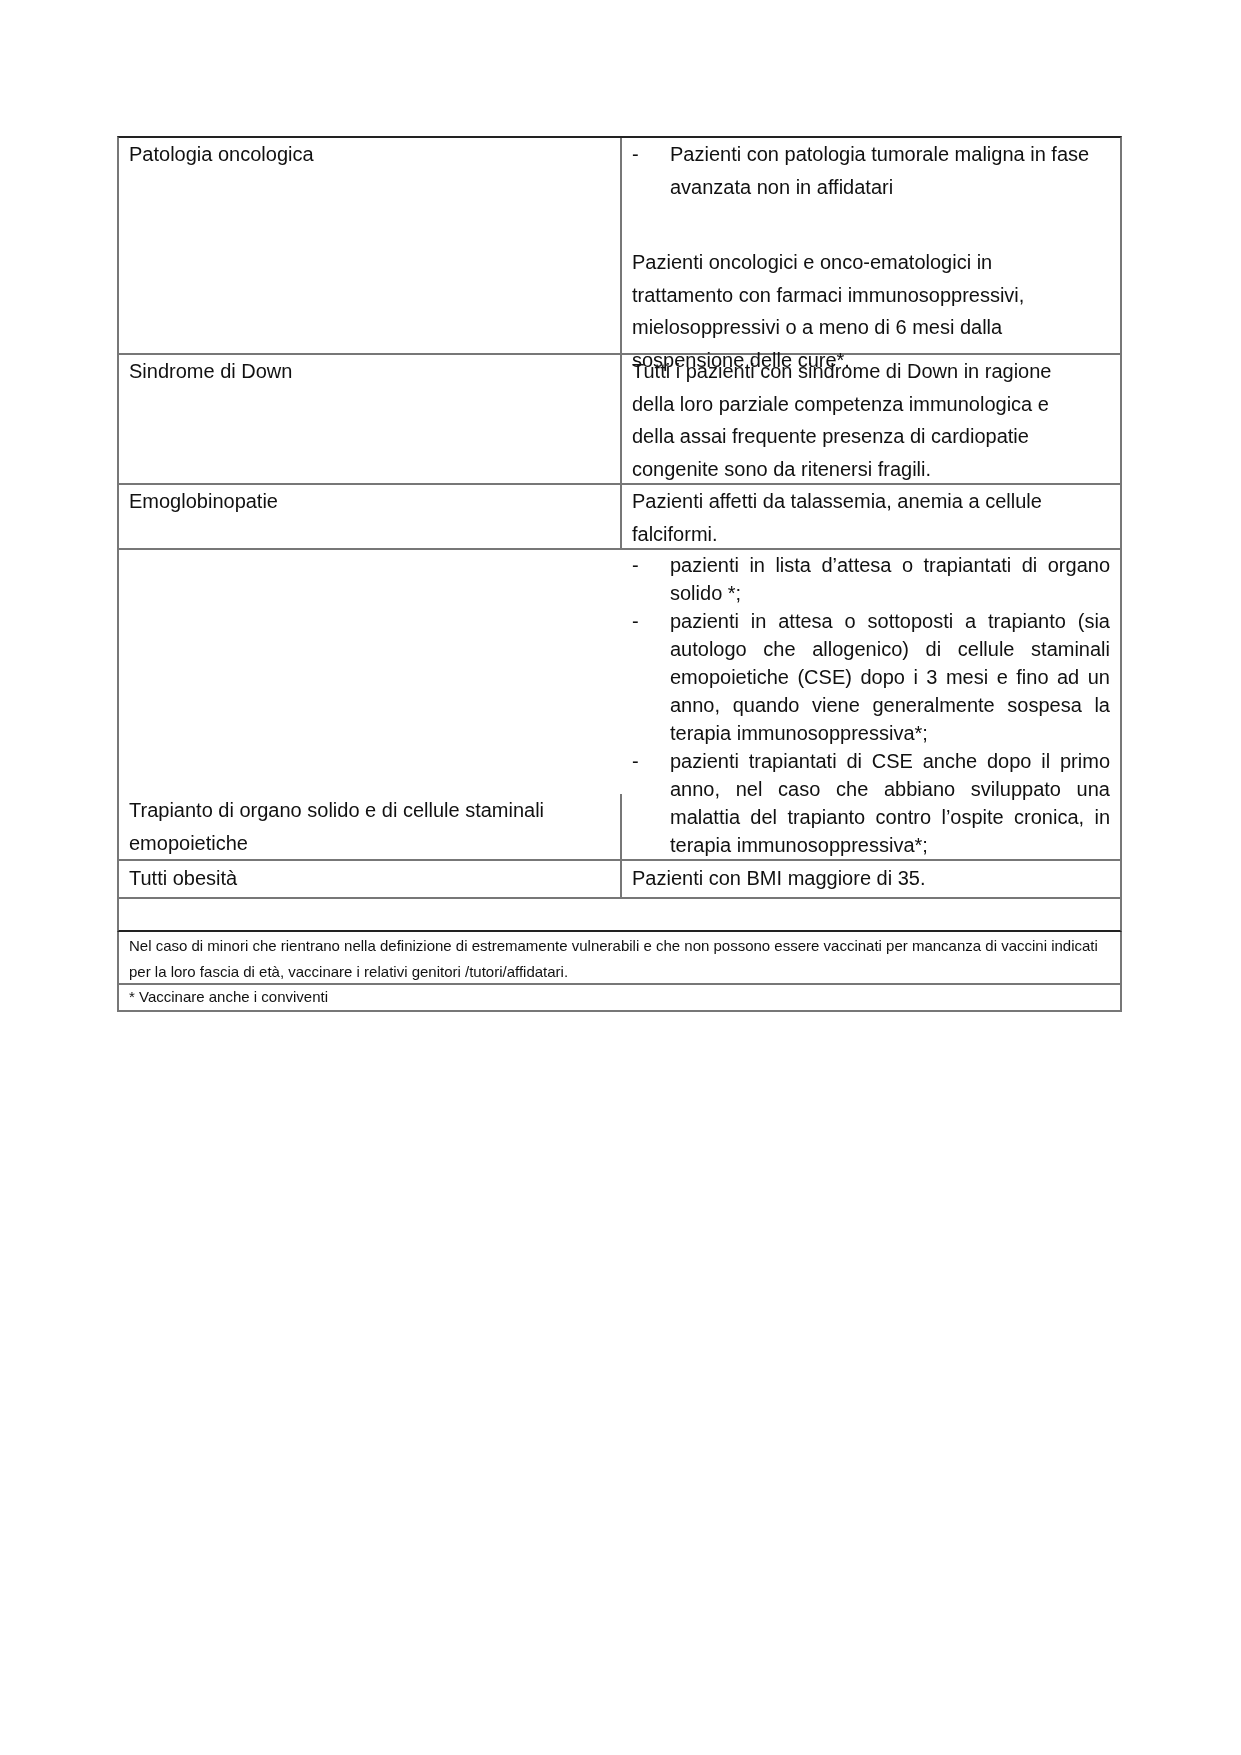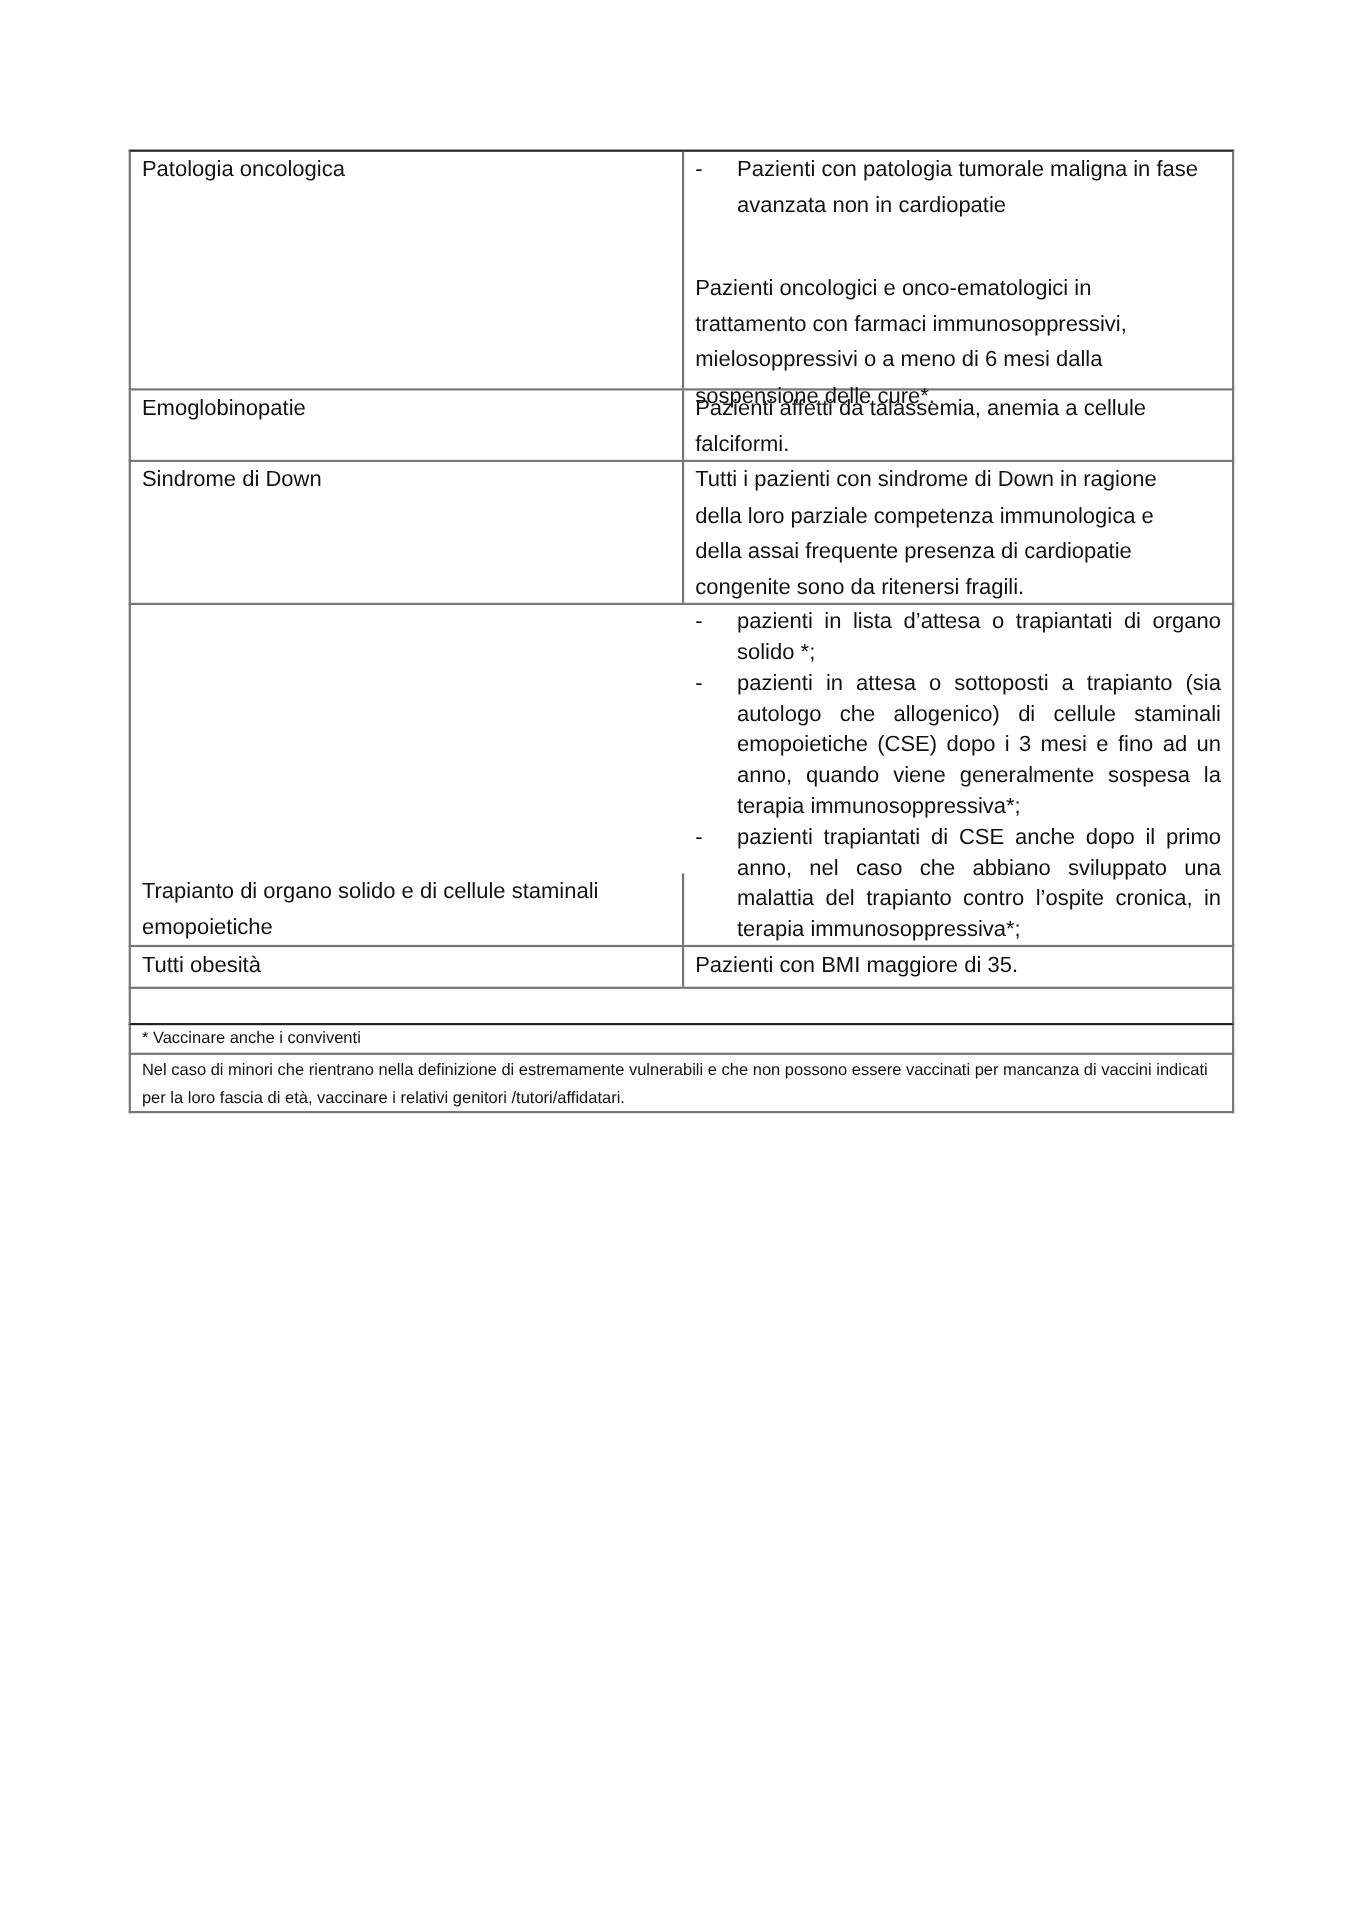--- a/index.html
+++ b/index.html
@@ -43,35 +43,35 @@
 <body>
 
 <div class="page">
   <div class="tbl">
 
     <div class="row first r-onc">
       <div class="cell c-left cell-onc-left">Patologia oncologica</div>
       <div class="cell c-right">
         <div class="dash-item">
           <span class="dash">-</span>
-          <span class="dash-text">Pazienti con patologia tumorale maligna in fase avanzata non in cardiopatie</span>
+          <span class="dash-text">Pazienti con patologia tumorale maligna in fase avanzata non in affidatari</span>
         </div>
         <div class="gap"></div>
         <div style="padding-right:60px;margin-top:17px;">Pazienti oncologici e onco-ematologici in trattamento con farmaci immunosoppressivi, mielosoppressivi o a meno di 6 mesi dalla sospensione delle cure*.</div>
       </div>
     </div>
 
+    <div class="row r-down">
+      <div class="cell c-left">Sindrome di Down</div>
+      <div class="cell c-right" style="padding-right:30px;">Tutti i pazienti con sindrome di Down in ragione della loro parziale competenza immunologica e della assai frequente presenza di cardiopatie congenite sono da ritenersi fragili.</div>
+    </div>
+
     <div class="row r-emo">
       <div class="cell c-left">Emoglobinopatie</div>
       <div class="cell c-right" style="padding-right:50px;">Pazienti affetti da talassemia, anemia a cellule falciformi.</div>
-    </div>
-
-    <div class="row r-down">
-      <div class="cell c-left">Sindrome di Down</div>
-      <div class="cell c-right" style="padding-right:30px;">Tutti i pazienti con sindrome di Down in ragione della loro parziale competenza immunologica e della assai frequente presenza di cardiopatie congenite sono da ritenersi fragili.</div>
     </div>
 
     <div class="row r-trap">
       <div class="cell c-left" style="padding-right:40px;">Trapianto di organo solido e di cellule staminali emopoietiche</div>
       <div class="cell c-right cell-trap justify">
         <div class="dash-item">
           <span class="dash">-</span>
           <span class="dash-text">pazienti in lista d’attesa o trapiantati di organo solido *;</span>
         </div>
         <div class="dash-item">
@@ -88,22 +88,22 @@
     <div class="row r-obes">
       <div class="cell c-left">Tutti obesità</div>
       <div class="cell c-right">Pazienti con BMI maggiore di 35.</div>
     </div>
 
 
     <div class="row r-empty" style="border-bottom-color:#222;">
       <div class="cell full"></div>
     </div>
 
+    <div class="row r-note2">
+      <div class="cell full small note2">Nel caso di minori che rientrano nella definizione di estremamente vulnerabili e che non possono essere vaccinati per mancanza di vaccini indicati per la loro fascia di età, vaccinare i relativi genitori /tutori/affidatari.</div>
+    </div>
+
     <div class="row r-note1">
       <div class="cell full small">* Vaccinare anche i conviventi</div>
-    </div>
-
-    <div class="row r-note2">
-      <div class="cell full small note2">Nel caso di minori che rientrano nella definizione di estremamente vulnerabili e che non possono essere vaccinati per mancanza di vaccini indicati per la loro fascia di età, vaccinare i relativi genitori /tutori/affidatari.</div>
     </div>
 
   </div>
 </div>
 
 </body></html>

